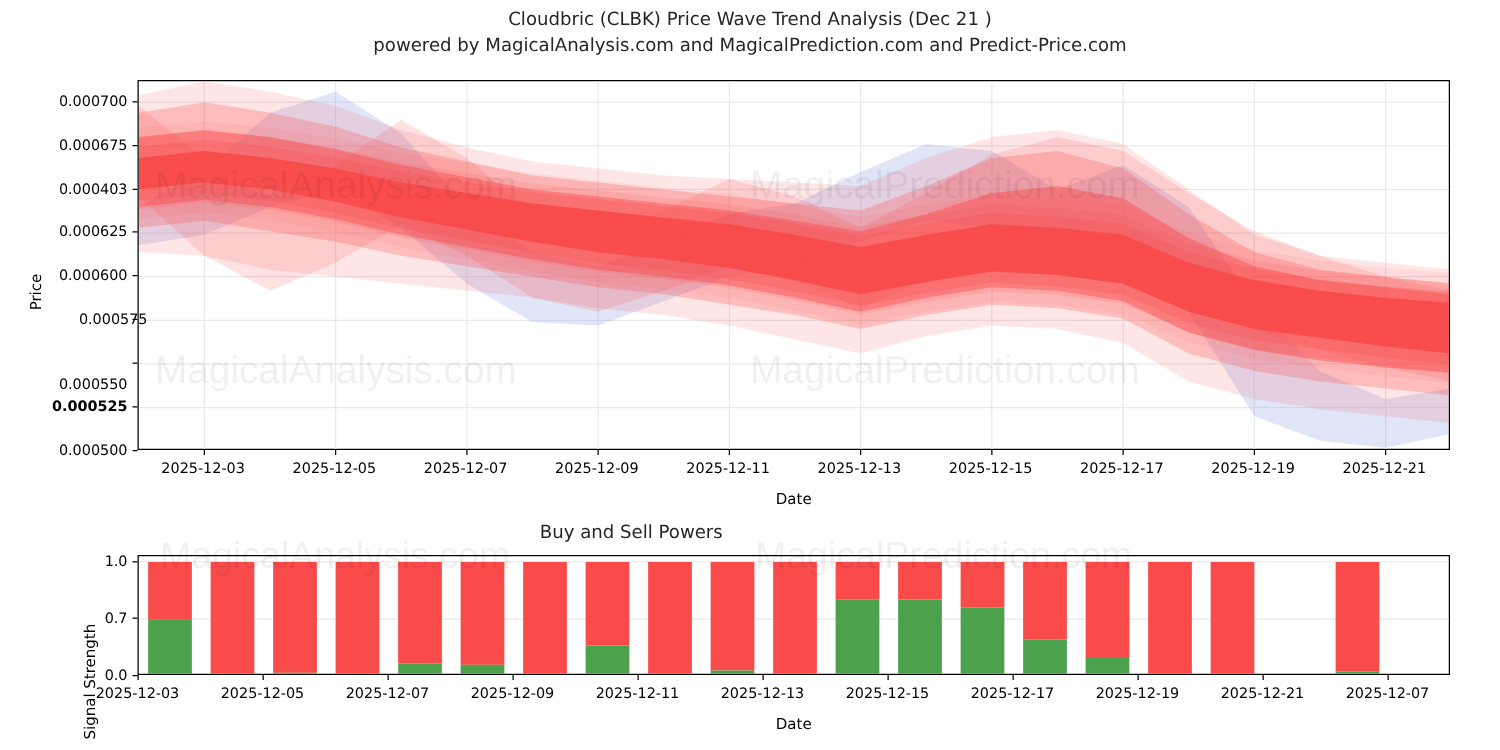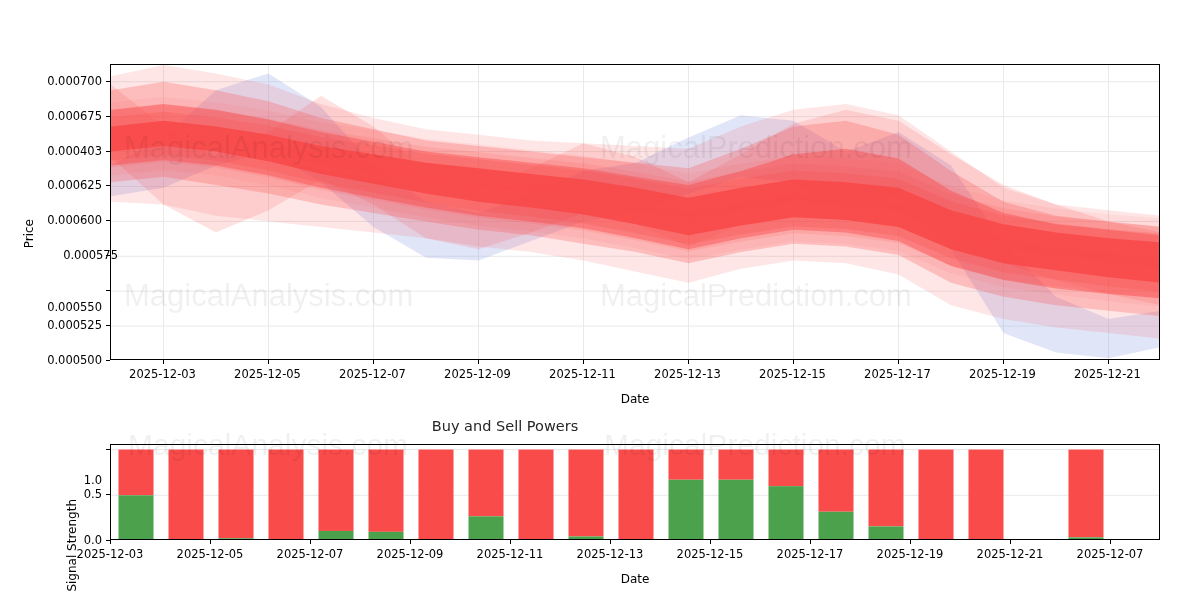--- a/index.html
+++ b/index.html
@@ -77,20 +77,24 @@
   .wm-small { font-size: 30px; }
 
   
   svg.layer { position: absolute; left: 0; top: 0; }
 </style>
 </head>
 <body>
 
 <div id="root">
 
+  <div class="title-block">
+    <div class="title-main">Cloudbric (CLBK) Price Wave Trend Analysis (Dec 21 )</div>
+    <div class="title-sub">powered by MagicalAnalysis.com and MagicalPrediction.com and Predict-Price.com</div>
+  </div>
 
   <div class="axes" id="axes-price">
     <svg class="layer" id="price-svg" width="1050" height="296">
         <line x1="0" y1="296" x2="1050" y2="296" stroke="#e9e9e9" stroke-width="1"></line>
         <line x1="0" y1="261.09433962264154" x2="1050" y2="261.09433962264154" stroke="#e9e9e9" stroke-width="1"></line>
         <line x1="0" y1="226.18867924528297" x2="1050" y2="226.18867924528297" stroke="#e9e9e9" stroke-width="1"></line>
         <line x1="0" y1="191.28301886792454" x2="1050" y2="191.28301886792454" stroke="#e9e9e9" stroke-width="1"></line>
         <line x1="0" y1="156.37735849056608" x2="1050" y2="156.37735849056608" stroke="#e9e9e9" stroke-width="1"></line>
         <line x1="0" y1="121.47169811320751" x2="1050" y2="121.47169811320751" stroke="#e9e9e9" stroke-width="1"></line>
         <line x1="0" y1="86.56603773584908" x2="1050" y2="86.56603773584908" stroke="#e9e9e9" stroke-width="1"></line>
@@ -122,21 +126,21 @@
   </div>
 
   <div class="wm" style="left:124px; top:130px;">MagicalAnalysis.com</div>
   <div class="wm" style="left:600px; top:130px;">MagicalPrediction.com</div>
   <div class="wm" style="left:124px; top:278px;">MagicalAnalysis.com</div>
   <div class="wm" style="left:600px; top:278px;">MagicalPrediction.com</div>
 
   <div id="price-ticks">
       <div class="ytick-label" style="left: 28px; width: 74px; top: 360px;">0.000500</div>
       <div class="tickmark-y" style="left: 106px; top: 360px;"></div>
-      <div class="ytick-label" style="left: 28px; width: 74px; top: 325.094px;">0.000525</div>
+      <div class="ytick-label" style="left: 28px; width: 74px; top: 325.094px; font-weight: bold;">0.000525</div>
       <div class="tickmark-y" style="left: 106px; top: 325.094px;"></div>
       <div class="ytick-label" style="left: 28px; width: 74px; top: 307px;">0.000550</div>
       <div class="tickmark-y" style="left: 106px; top: 290.189px;"></div>
       <div class="ytick-label" style="left: 44px; width: 74px; top: 255.283px;">0.000575</div>
       <div class="tickmark-y" style="left: 106px; top: 255.283px;"></div>
       <div class="ytick-label" style="left: 28px; width: 74px; top: 220.377px;">0.000600</div>
       <div class="tickmark-y" style="left: 106px; top: 220.377px;"></div>
       <div class="ytick-label" style="left: 28px; width: 74px; top: 185.472px;">0.000625</div>
       <div class="tickmark-y" style="left: 106px; top: 185.472px;"></div>
       <div class="ytick-label" style="left: 28px; width: 74px; top: 150.566px;">0.000403</div>
@@ -209,23 +213,23 @@
         <rect x="957.5" y="92.34285714285714" width="35" height="3.6571428571428584" fill="#4ca24c" stroke="none"></rect>
       </svg>
   </div>
 
   <div class="wm wm-small" style="left:128px; top:428px;">MagicalAnalysis.com</div>
   <div class="wm wm-small" style="left:604px; top:428px;">MagicalPrediction.com</div>
 
   <div id="power-ticks">
       <div class="ytick-label" style="left: 60px; width: 42px; top: 540px;">0.0</div>
       <div class="tickmark-y" style="left: 106px; top: 540px;"></div>
-      <div class="ytick-label" style="left: 60px; width: 42px; top: 494.286px;">0.5</div>
+      <div class="ytick-label" style="left: 60px; width: 42px; top: 494.286px;">0.7</div>
       <div class="tickmark-y" style="left: 106px; top: 494.286px;"></div>
-      <div class="ytick-label" style="left: 60px; width: 42px; top: 448.571px; margin-top: 31px;">1.0</div>
+      <div class="ytick-label" style="left: 60px; width: 42px; top: 448.571px;">1.0</div>
       <div class="tickmark-y" style="left: 106px; top: 448.571px;"></div>
       <div class="xtick-label" style="left: 110px; top: 547px;">2025-12-03</div>
       <div class="tickmark-x" style="left: 110px; top: 540px;"></div>
       <div class="xtick-label" style="left: 210px; top: 547px;">2025-12-05</div>
       <div class="tickmark-x" style="left: 210px; top: 540px;"></div>
       <div class="xtick-label" style="left: 310px; top: 547px;">2025-12-07</div>
       <div class="tickmark-x" style="left: 310px; top: 540px;"></div>
       <div class="xtick-label" style="left: 410px; top: 547px;">2025-12-09</div>
       <div class="tickmark-x" style="left: 410px; top: 540px;"></div>
       <div class="xtick-label" style="left: 510px; top: 547px;">2025-12-11</div>

